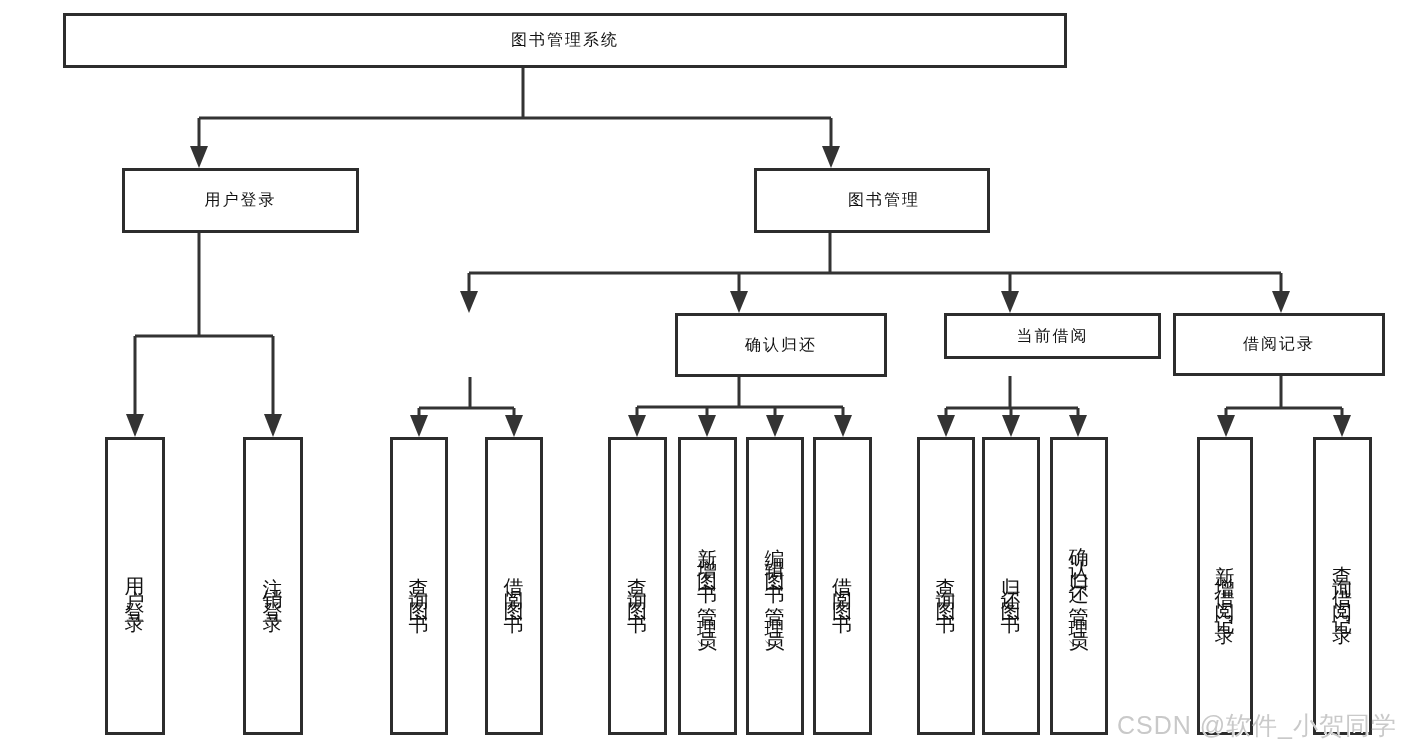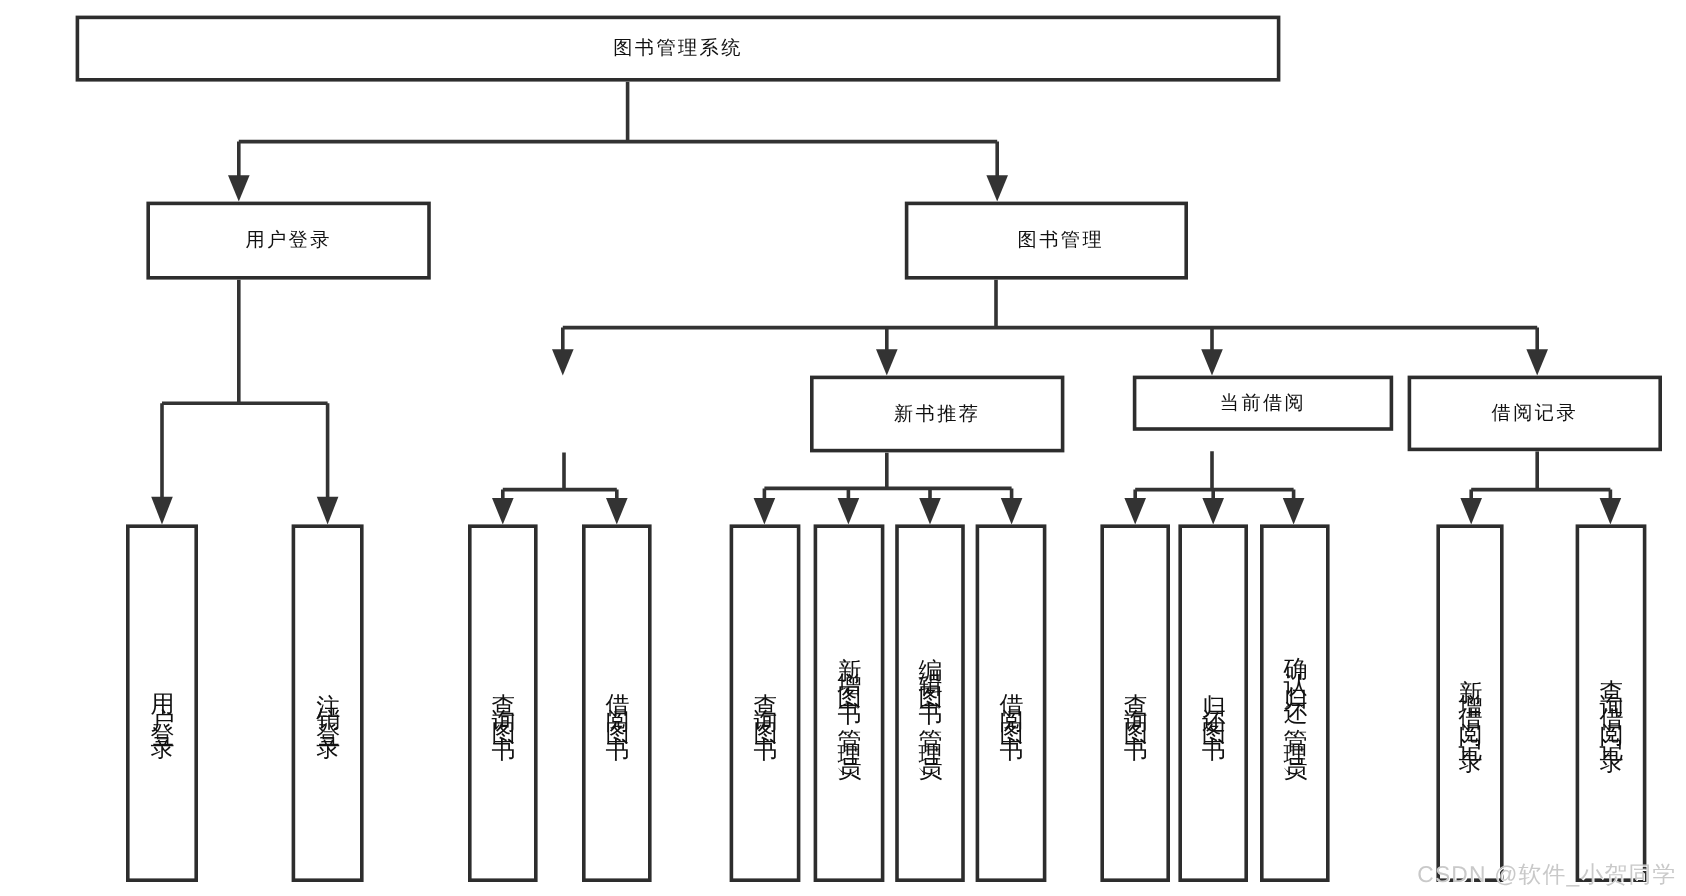--- a/index.html
+++ b/index.html
@@ -68,21 +68,21 @@
   #l-bb-borrow { left: 813px;  width: 59px; }
   #l-cb-query  { left: 917px;  width: 58px; }
   #l-cb-return { left: 982px;  width: 58px; }
   #l-cb-confirm{ left: 1050px; width: 58px; }
   #l-br-add    { left: 1197px; width: 56px; }
   #l-br-query  { left: 1313px; width: 59px; }
   .watermark {
     position: absolute;
     right: 8px;
     bottom: 5px;
-    font-size: 19px;
+    font-size: 25px;
     color: #c9c9c9;
     text-shadow: 1px 1px 0 #ffffff;
     z-index: 3;
     letter-spacing: 1px;
     white-space: nowrap;
   }
 </style>
 </head>
 <body>
 
@@ -138,21 +138,21 @@
   </div>
 
   <div class="node hbox" id="n-user-login">
     <span>用户登录</span>
   </div>
   <div class="node hbox" id="n-book-mgmt">
     <span>图书管理</span>
   </div>
 
   <div class="node hbox" id="n-borrowing">
-    <span>新书推荐</span>
+    <span>确认归还</span>
   </div>
   <div class="node hbox" id="n-current">
     <span>当前借阅</span>
   </div>
   <div class="node hbox" id="n-records">
     <span>借阅记录</span>
   </div>
 
   <div class="node vbox" id="l-user-login">
     <span class="vtext">用户登录</span>

